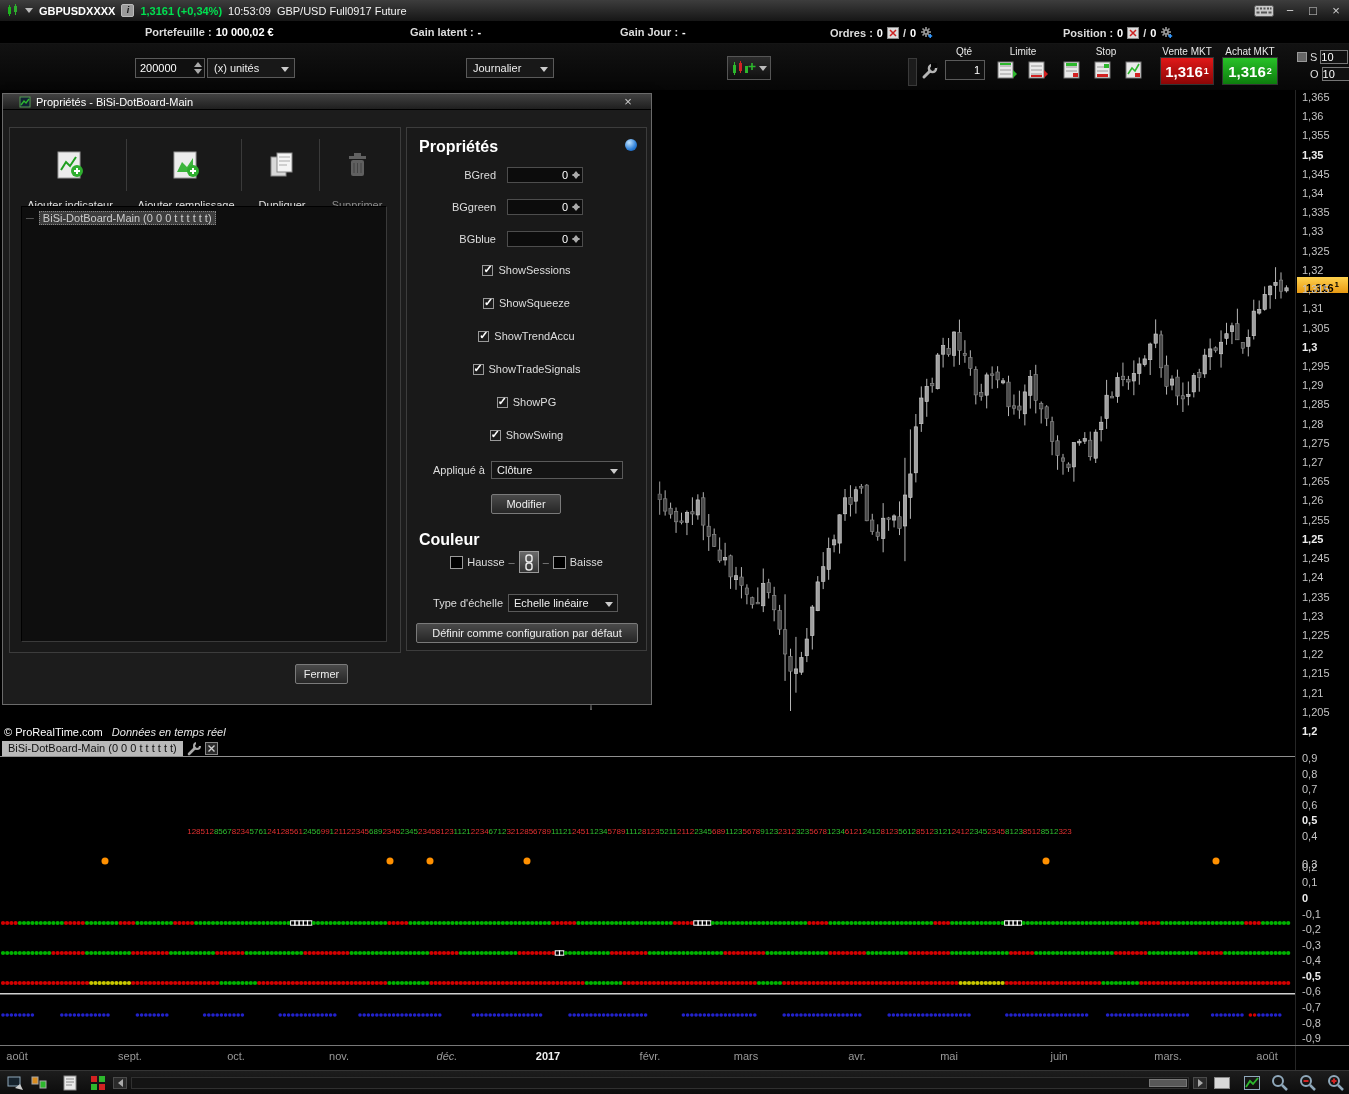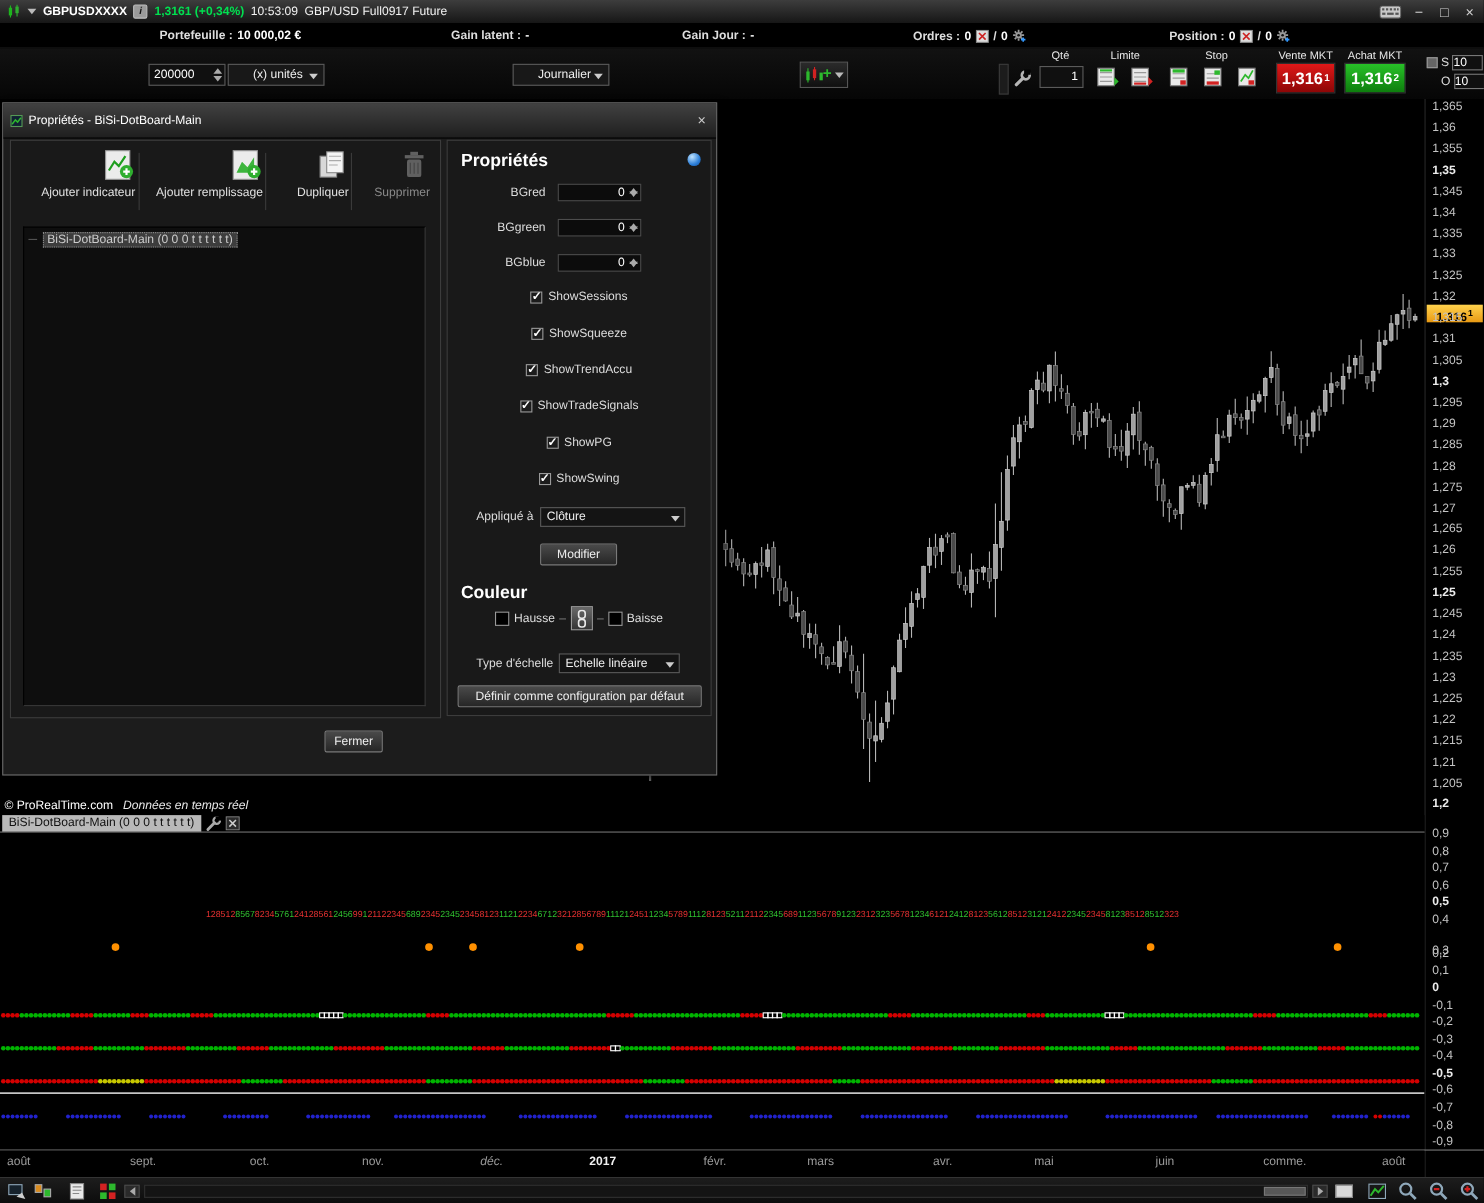--- a/index.html
+++ b/index.html
@@ -22,21 +22,21 @@
 .acct-label{color:#ddd;font-weight:bold}
 .acct-value{color:#fff;font-weight:bold}
 .mini-ic{display:inline-block;line-height:0}
 
 
 .toolbar{position:absolute;left:0;top:44px;width:1349px;height:46px;background:linear-gradient(#121212,#060606)}
 .numbox{position:absolute;background:#101010;border:1px solid #5a5a5a;color:#fff;text-align:right;padding:0 31px 0 4px;line-height:18px;height:20px}
 .spin-up,.spin-down{position:absolute;right:2px;width:0;height:0;border-left:4px solid transparent;border-right:4px solid transparent}
 .spin-up{top:3px;border-bottom:5px solid #aaa}
 .spin-down{bottom:3px;border-top:5px solid #aaa}
-.sel{position:absolute;background:#181818;border:1px solid #5a5a5a;color:#eee;height:20px;line-height:18px;padding:0 18px 0 22px;white-space:nowrap}
+.sel{position:absolute;background:#181818;border:1px solid #5a5a5a;color:#eee;height:20px;line-height:18px;padding:0 18px 0 6px;white-space:nowrap}
 .sel::after{content:"";position:absolute;right:5px;top:8px;border-left:4px solid transparent;border-right:4px solid transparent;border-top:5px solid #ccc}
 .tool-btn{position:absolute;background:linear-gradient(#2b2b2b,#101010);border:1px solid #555;display:flex;align-items:center;justify-content:center;gap:3px}
 .col-hdr{position:absolute;top:2px;font-size:10px;color:#e8e8e8;text-align:center}
 .mkt-btn{position:absolute;top:13px;height:28px;border:1px solid #333;color:#fff;font-weight:bold;font-size:15px;display:flex;align-items:center;justify-content:center}
 .mkt-btn.sell{background:linear-gradient(#e01818,#8c0606)}
 .mkt-btn.buy{background:linear-gradient(#28c128,#0d7d0d)}
 .px-sup{font-size:9px;vertical-align:super;margin-left:1px}
 .grip{position:absolute;left:908px;top:14px;width:9px;height:28px;background:#1c1c1c;border:1px solid #3a3a3a}
 .so-row{position:absolute;display:flex;align-items:center;gap:3px}
 .so-box{width:28px;height:14px;background:#101010;border:1px solid #777;color:#fff;text-align:right;padding-right:16px;line-height:12px}
@@ -68,24 +68,24 @@
 .bb-ic{position:absolute;top:3px;width:20px;height:18px;display:flex;align-items:center;justify-content:center}
 .hs-left,.hs-right{position:absolute;top:6px;width:14px;height:12px;background:#2a2a2a;border:1px solid #4a4a4a;display:flex;align-items:center;justify-content:center}
 .tri-l{width:0;height:0;border-top:4px solid transparent;border-bottom:4px solid transparent;border-right:5px solid #aaa}
 .tri-r{width:0;height:0;border-top:4px solid transparent;border-bottom:4px solid transparent;border-left:5px solid #aaa}
 .hs-track{position:absolute;left:131px;top:6px;width:1058px;height:12px;background:#141414;border:1px solid #303030}
 .hs-thumb{position:absolute;right:1px;top:1px;width:38px;height:8px;background:#585858;border:1px solid #777}
 .hs-page{position:absolute;left:1214px;top:6px;width:16px;height:12px;background:#d8d8d8;border:1px solid #888}
 
 
 .dialog{position:absolute;left:2px;top:93px;width:650px;height:612px;background:#1c1c1c;border:1px solid #6a6a6a;box-shadow:3px 4px 10px rgba(0,0,0,.8);z-index:20}
-.dlg-title{position:absolute;left:0;top:0;width:100%;height:32px;background:linear-gradient(#414141,#1f1f1f);border-bottom:1px solid #000;display:flex;align-items:center;gap:5px;padding:0 6px;color:#fff}
+.dlg-title{position:absolute;left:0;top:0;width:100%;height:16px;background:linear-gradient(#414141,#1f1f1f);border-bottom:1px solid #000;display:flex;align-items:center;gap:5px;padding:0 16px;color:#fff}
 .dlg-close{margin-left:auto;color:#ccc;font-size:13px;width:14px;text-align:center}
 .dlg-panel{position:absolute;background:#191919;border:1px solid #3c3c3c}
-.tool-ibtn{position:absolute;top:41px;height:62px;display:flex;flex-direction:column;align-items:flex-end;justify-content:flex-start;gap:4px;color:#e0e0e0}
+.tool-ibtn{position:absolute;top:56px;height:62px;display:flex;flex-direction:column;align-items:center;justify-content:flex-start;gap:19px;color:#e0e0e0}
 .tool-ibtn.disabled{color:#8a8a8a}
 .tbsep{position:absolute;top:45px;width:1px;height:52px;background:#3a3a3a}
 .treebox{position:absolute;left:18px;top:112px;width:366px;height:436px;background:#0e0e0e;border:1px solid #000;border-right-color:#3a3a3a;border-bottom-color:#3a3a3a}
 .tree-item{position:absolute;left:4px;top:5px;white-space:nowrap;color:#ccc}
 .tree-item::before{content:"─";color:#666;margin-right:2px}
 .tree-sel{background:#3d3d3d;border:1px dotted #888;padding:0 3px}
 .btn{background:linear-gradient(#4a4a4a,#262626);border:1px solid #7a7a7a;border-radius:2px;color:#eee;text-align:center;position:absolute;line-height:18px;height:20px}
 .pv-title{position:absolute;left:12px;top:10px;font-size:16px;font-weight:bold;color:#fff}
 .pv-orb{position:absolute;right:9px;top:11px;width:12px;height:12px;border-radius:50%;background:radial-gradient(circle at 35% 30%,#bfe3ff,#2d7fd8 60%,#0c4c9c)}
 .pv-row-label{position:absolute;left:8px;width:81px;text-align:right;color:#ddd}
@@ -1827,21 +1827,21 @@
       <span class="x-label" style="left: 130px;">sept.</span>
       <span class="x-label" style="left: 236px;">oct.</span>
       <span class="x-label" style="left: 339px;">nov.</span>
       <span class="x-label" style="left: 447px; font-style: italic;">déc.</span>
       <span class="x-label year" style="left: 548px;">2017</span>
       <span class="x-label" style="left: 650px;">févr.</span>
       <span class="x-label" style="left: 746px;">mars</span>
       <span class="x-label" style="left: 857px;">avr.</span>
       <span class="x-label" style="left: 949px;">mai</span>
       <span class="x-label" style="left: 1059px;">juin</span>
-      <span class="x-label" style="left: 1168px;">comme.</span>
+      <span class="x-label" style="left: 1168px;">mars.</span>
       <span class="x-label" style="left: 1267px;">août</span>
     </div>
 
   <div class="bottombar">
     <span class="bb-ic" style="left:6px">
       <svg width="18" height="16">
           <rect x="1" y="2" width="12" height="9" fill="#16222c" stroke="#8fa8ba"></rect>
           <path d="M8 13l8 2-3-6z" fill="#cfcfcf"></path>
         </svg>
     </span>

